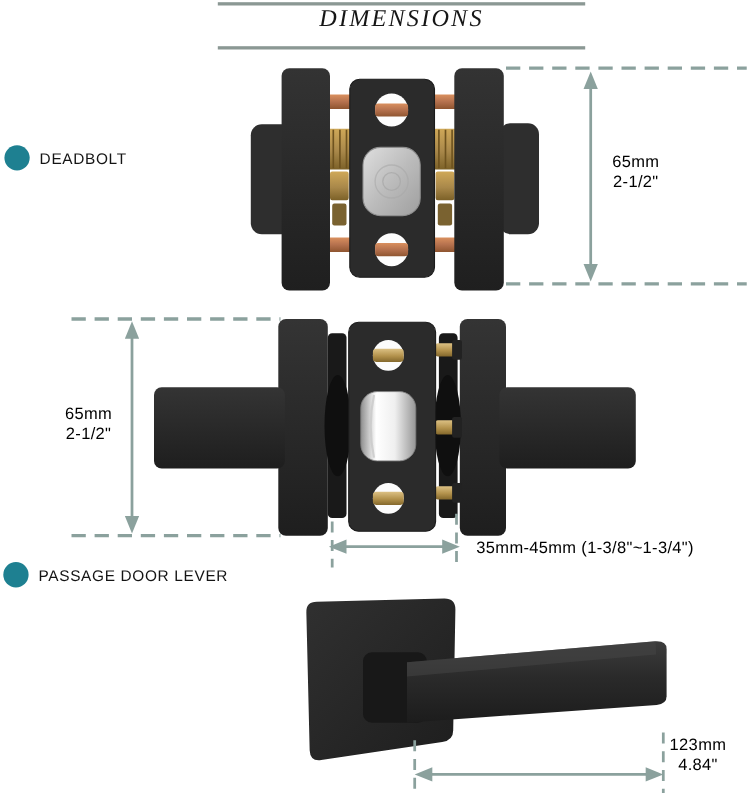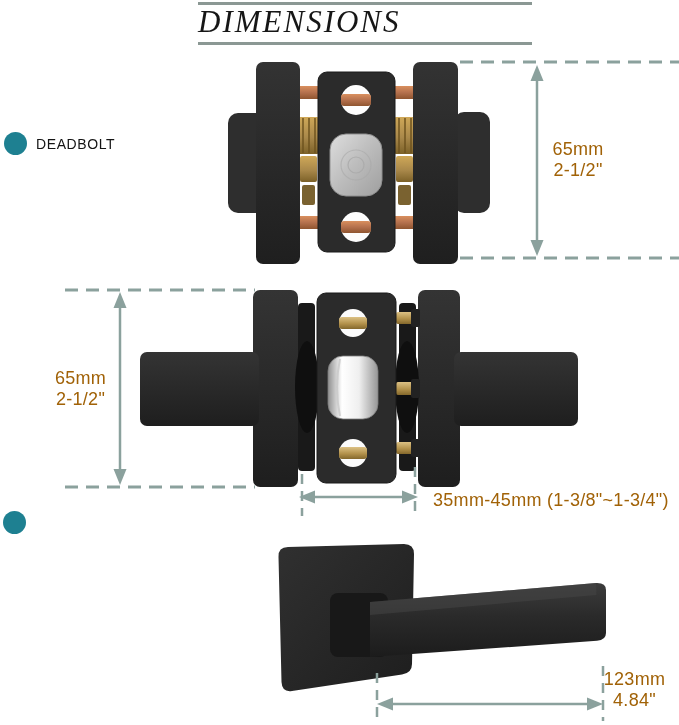--- a/index.html
+++ b/index.html
@@ -3,31 +3,31 @@
 <meta charset="utf-8">
 <style>
   html,body{margin:0;padding:0;}
   body{
     width:679px;height:725px;position:relative;background:#ffffff;overflow:hidden;
     font-family:"Liberation Sans",sans-serif;
   }
   
   .title-rule{position:absolute;left:198px;width:334px;height:3px;background:#8b9894;}
   .page-title{
-    position:absolute;left:198px;top:4px;width:334px;
-    font-family:"Liberation Serif",serif;font-style:italic;font-size:31px;
+    position:absolute;left:198px;top:4px;width:334px;text-align:center;
+    font-family:"Liberation Serif",serif;font-style:italic;font-size:22px;
     letter-spacing:2px;color:#161616;
   }
   
   .section-label{position:absolute;display:flex;align-items:center;gap:9px;}
   .bullet{width:23px;height:23px;border-radius:50%;background:#1e8091;flex:0 0 auto;}
   .label-text{font-size:14px;font-weight:normal;color:#141414;letter-spacing:.6px;}
   
   .dim-text{
-    position:absolute;color:#a16207;font-size:18px;line-height:1.18;
+    position:absolute;color:#000000;font-size:15px;line-height:1.18;
     text-align:center;letter-spacing:.3px;white-space:nowrap;
   }
   .dim-text.left-align{text-align:left;}
   svg{position:absolute;display:block;}
 </style>
 </head>
 <body>
 
 <div class="title-rule" style="top:2px"></div>
 <div class="page-title">DIMENSIONS</div>
@@ -190,20 +190,21 @@
 
 <div class="dim-text" style="left:33px;top:368px;width:95px">
   <div>65mm</div>
   <div>2-1/2"</div>
 </div>
 
 <div class="dim-text left-align" style="left:433px;top:490px;width:246px">35mm-45mm (1-3/8"~1-3/4")</div>
 
 <div class="section-label" style="left:3px;top:511px">
   <span class="bullet"></span>
+  <span class="label-text">PASSAGE DOOR LEVER</span>
 </div>
 
 <svg style="left:250px;top:540px" width="429" height="185" viewBox="0 0 429 185">
   <defs>
     <linearGradient id="roseGrad" x1="0" y1="0" x2="1" y2="1">
       <stop offset="0" stop-color="#303030"></stop>
         <stop offset="1" stop-color="#1e1e1e"></stop>
     </linearGradient>
     <linearGradient id="leverGrad" x1="0" y1="0" x2="0" y2="1">
       <stop offset="0" stop-color="#3c3c3c"></stop>

